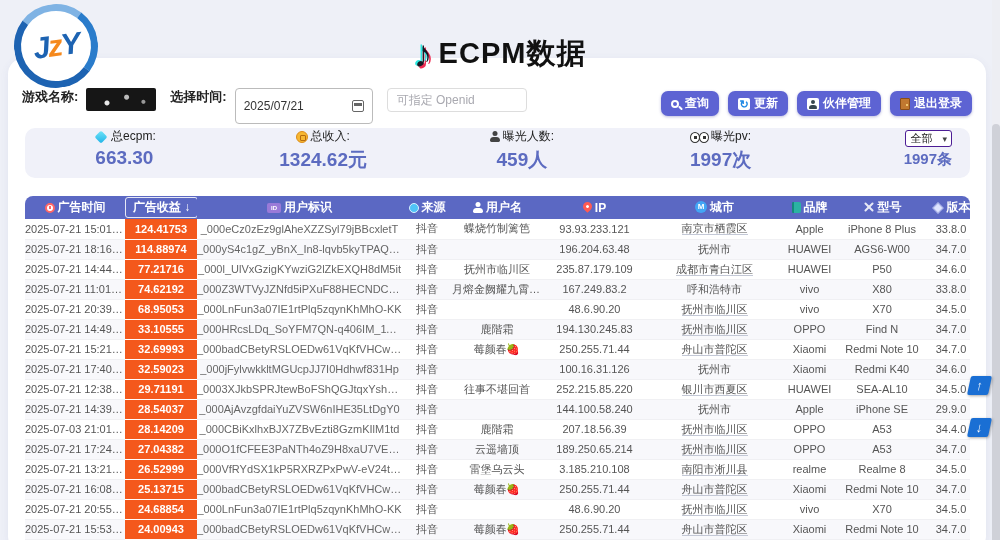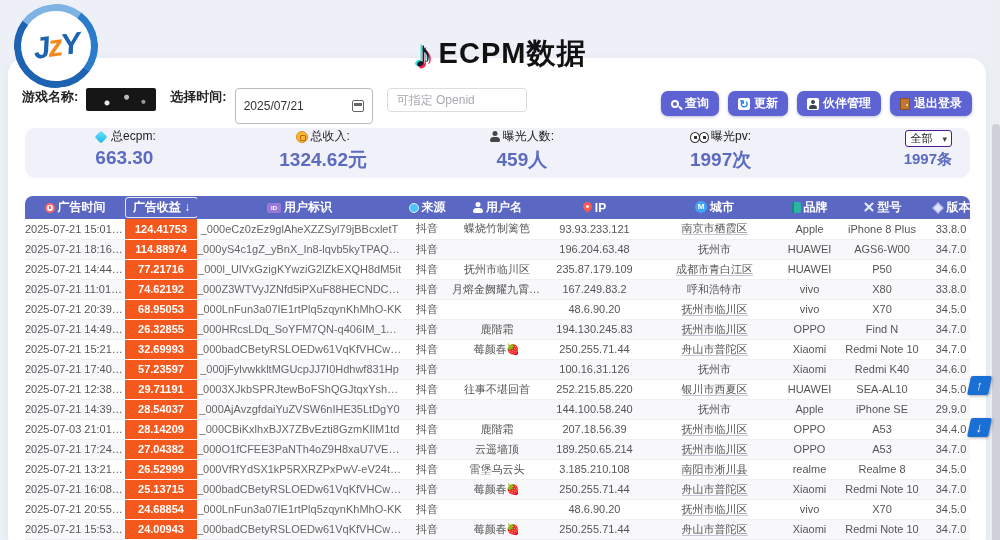--- a/index.html
+++ b/index.html
@@ -354,21 +354,21 @@
           <td>抖音</td>
           <td></td>
           <td>48.6.90.20</td>
           <td><span class="city-underline">抚州市临川区</span></td>
           <td>vivo</td>
           <td>X70</td>
           <td>34.5.0</td>
         </tr>
         <tr>
           <td>2025-07-21 14:49:24</td>
-          <td class="rev-cell">26.32855</td>
+          <td class="rev-cell">33.10555</td>
           <td class="openid-cell">_000HRcsLDq_SoYFM7QN-q406IM_11gkBD</td>
           <td>抖音</td>
           <td>鹿階霜</td>
           <td>194.130.245.83</td>
           <td><span class="city-underline">抚州市临川区</span></td>
           <td>OPPO</td>
           <td>Find N</td>
           <td>34.7.0</td>
         </tr>
         <tr>
@@ -378,21 +378,21 @@
           <td>抖音</td>
           <td>莓颜春🍓</td>
           <td>250.255.71.44</td>
           <td><span class="city-underline">舟山市普陀区</span></td>
           <td>Xiaomi</td>
           <td>Redmi Note 10</td>
           <td>34.7.0</td>
         </tr>
         <tr>
           <td>2025-07-21 17:40:30</td>
-          <td class="rev-cell">57.23597</td>
+          <td class="rev-cell">32.59023</td>
           <td class="openid-cell">_000jFylvwkkltMGUcpJJ7I0Hdhwf831Hp</td>
           <td>抖音</td>
           <td></td>
           <td>100.16.31.126</td>
           <td>抚州市</td>
           <td>Xiaomi</td>
           <td>Redmi K40</td>
           <td>34.6.0</td>
         </tr>
         <tr>

